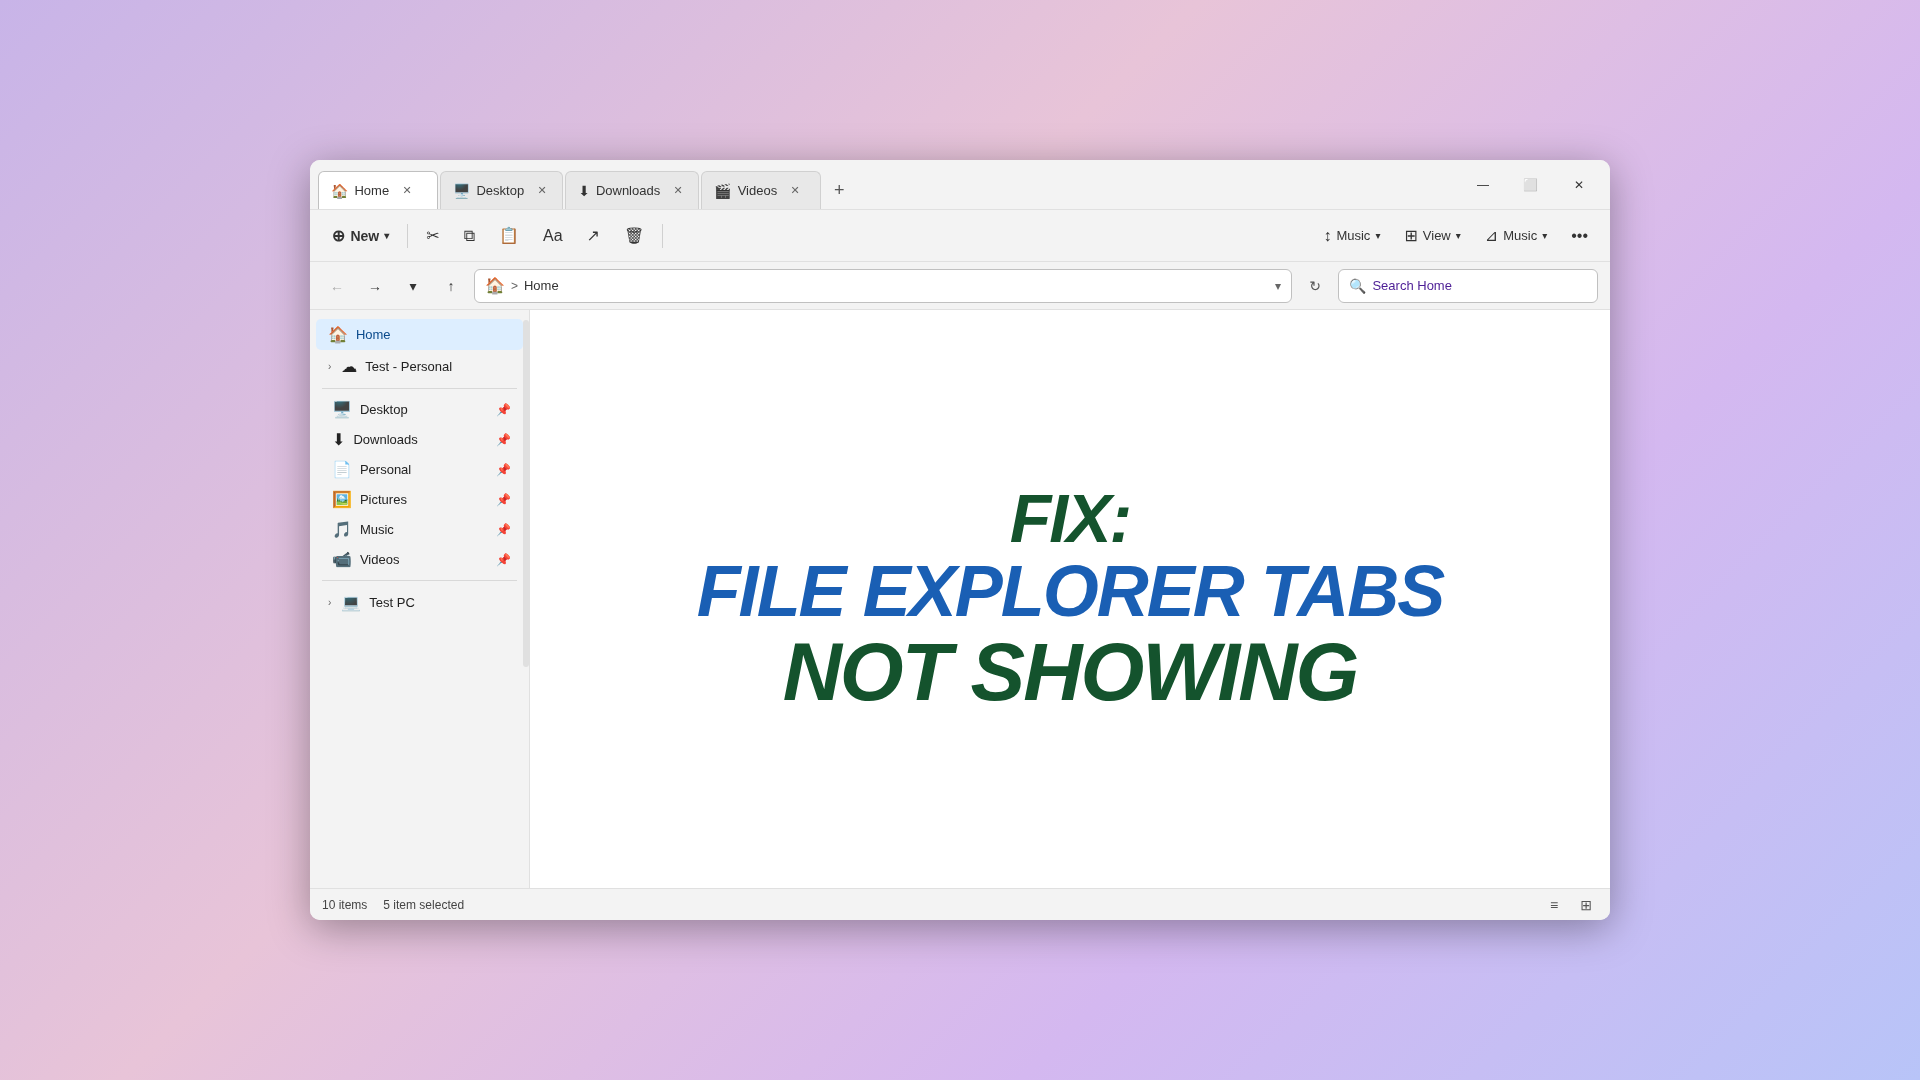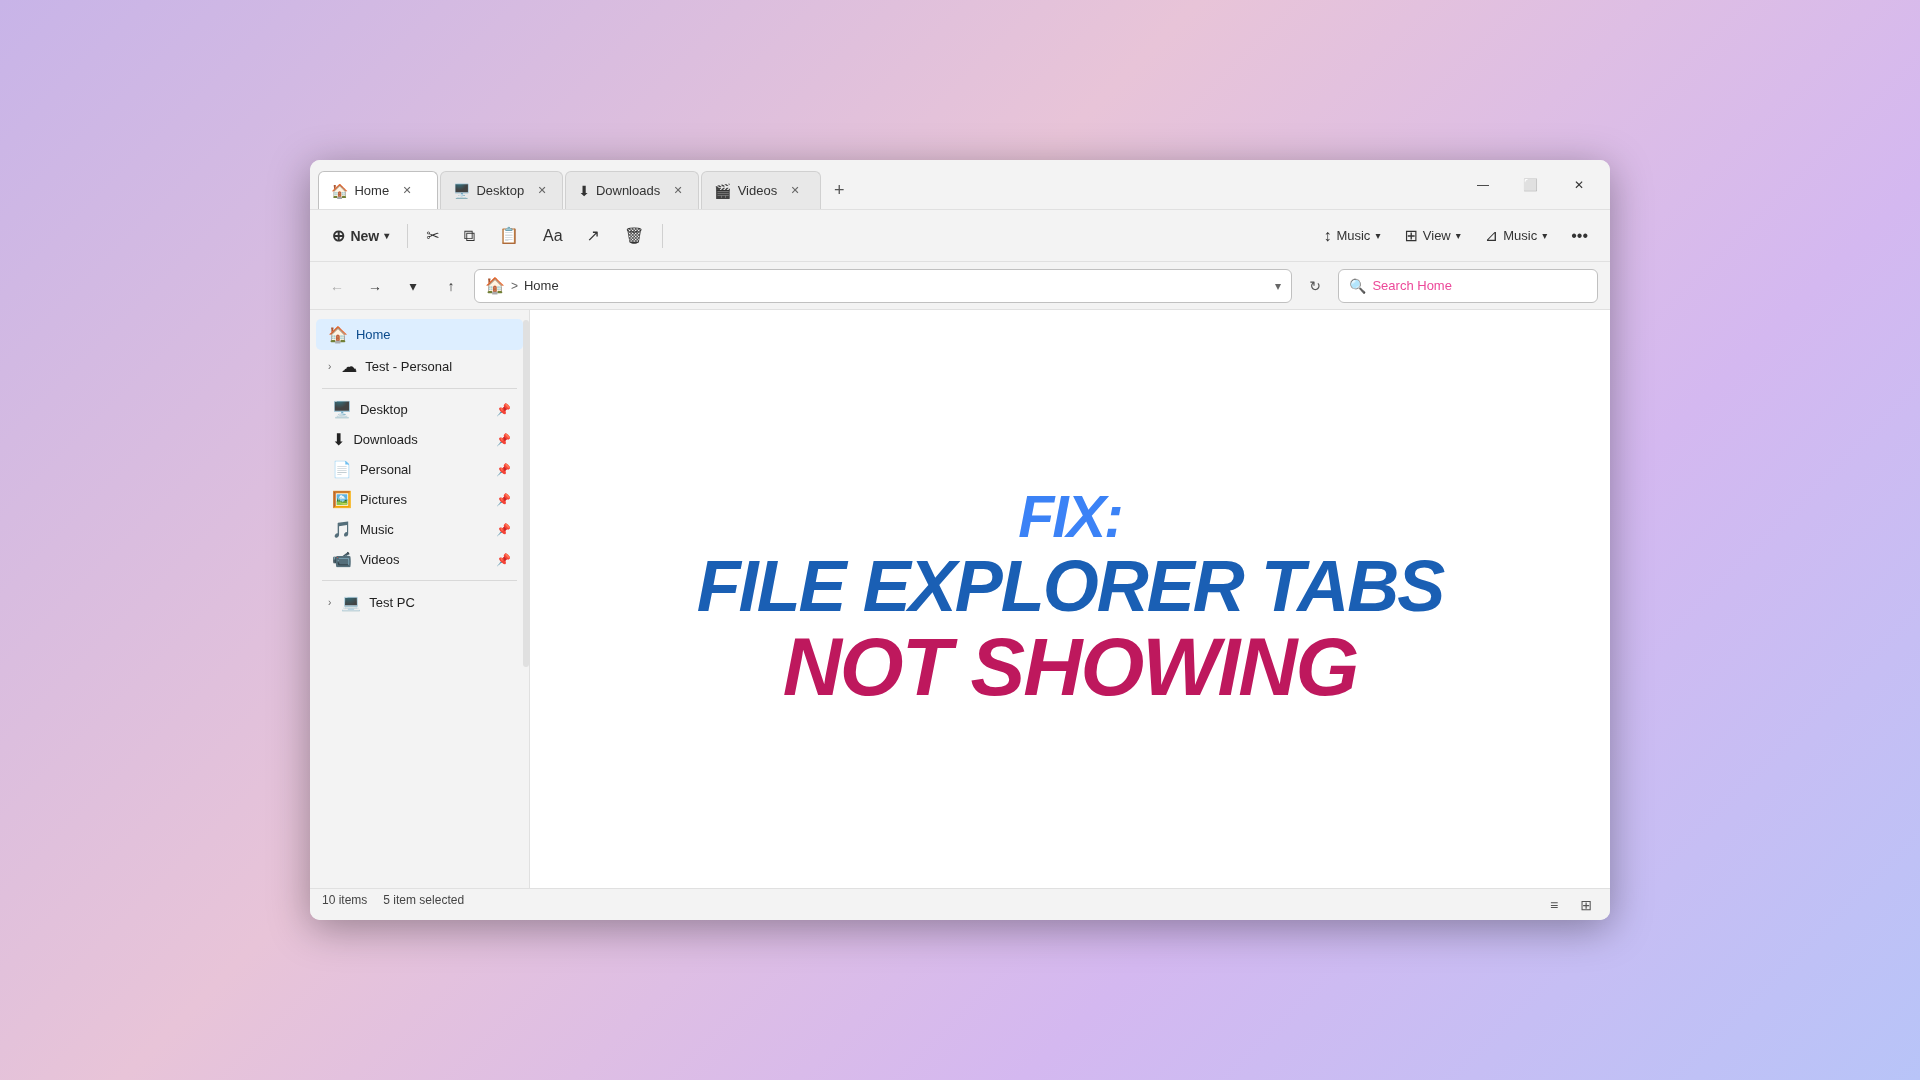--- a/index.html
+++ b/index.html
@@ -201,21 +201,21 @@
       align-items: center;
       background: #ffffff;
       border: 1px solid #c0c0c0;
       border-radius: 6px;
       padding: 4px 10px;
       height: 34px;
       gap: 6px;
       width: 260px;
     }
     .search-icon { color: #666; font-size: 14px; }
-    .search-placeholder { font-size: 13px; color: #ec4899; }
+    .search-placeholder { font-size: 13px; color: #4c1d95; }
     
     .main {
       display: flex;
       flex: 1;
       overflow: hidden;
     }
     
     .sidebar {
       width: 220px;
       background: #f3f3f3;
@@ -267,59 +267,60 @@
       align-items: center;
       justify-content: center;
       position: relative;
       overflow: hidden;
     }
     .overlay-text {
       text-align: center;
       line-height: 1.1;
     }
     .overlay-fix {
-      font-size: 59px;
+      font-size: 68px;
       font-weight: 900;
       font-style: italic;
-      color: #3b82f6;
+      color: #14532d;
       display: block;
       letter-spacing: -2px;
     }
     .overlay-main {
       font-size: 72px;
       font-weight: 900;
       font-style: italic;
       color: #1a5fb4;
       display: block;
       letter-spacing: -2px;
       line-height: 1.0;
     }
     .overlay-sub {
       font-size: 82px;
       font-weight: 900;
       font-style: italic;
-      color: #be185d;
+      color: #14532d;
       display: block;
       letter-spacing: -2px;
     }
     
     .sidebar-scrollbar {
       width: 6px;
       background: #e0e0e0;
       border-radius: 3px;
       position: absolute;
       right: 0;
       top: 10px;
       height: 60%;
     }
     
     .status-bar {
       background: #f3f3f3;
       border-top: 1px solid #e0e0e0;
       display: flex;
+      align-items: center;
       padding: 4px 12px;
       font-size: 12px;
       color: #444;
       height: 32px;
       gap: 16px;
     }
     .status-right {
       margin-left: auto;
       display: flex;
       gap: 8px;

